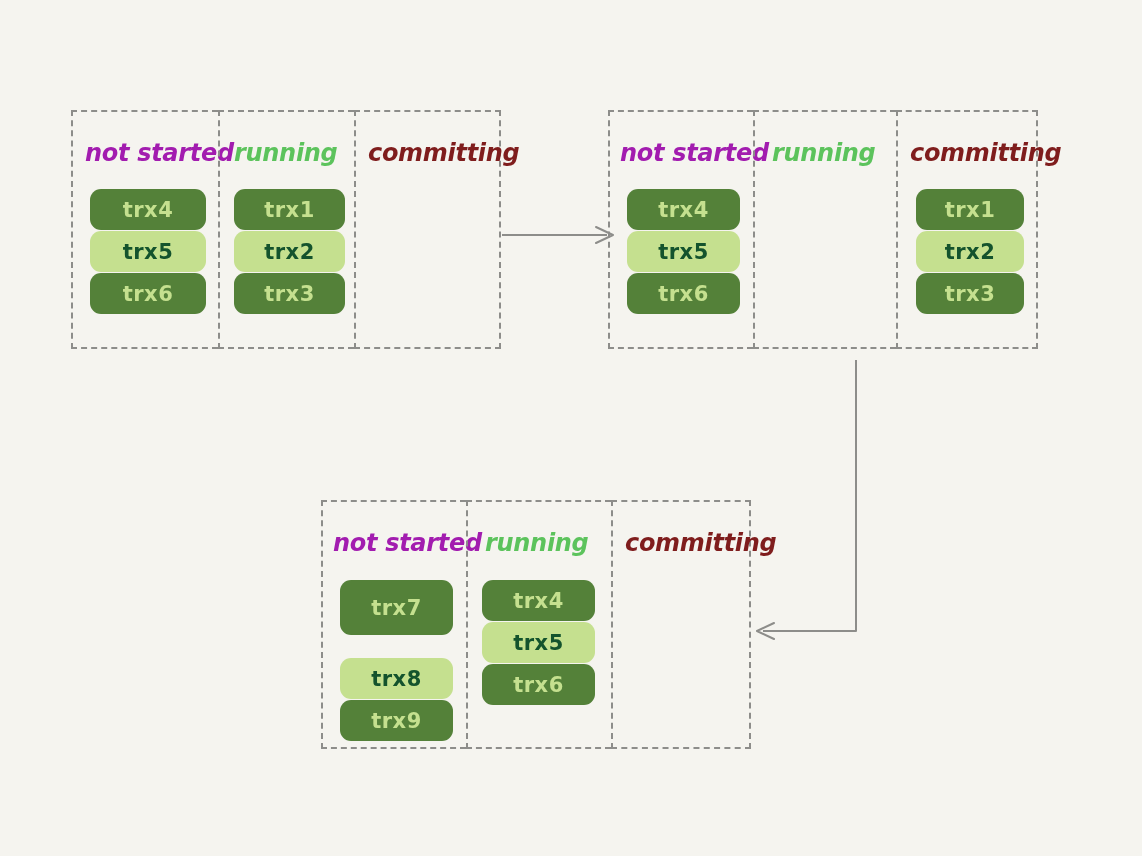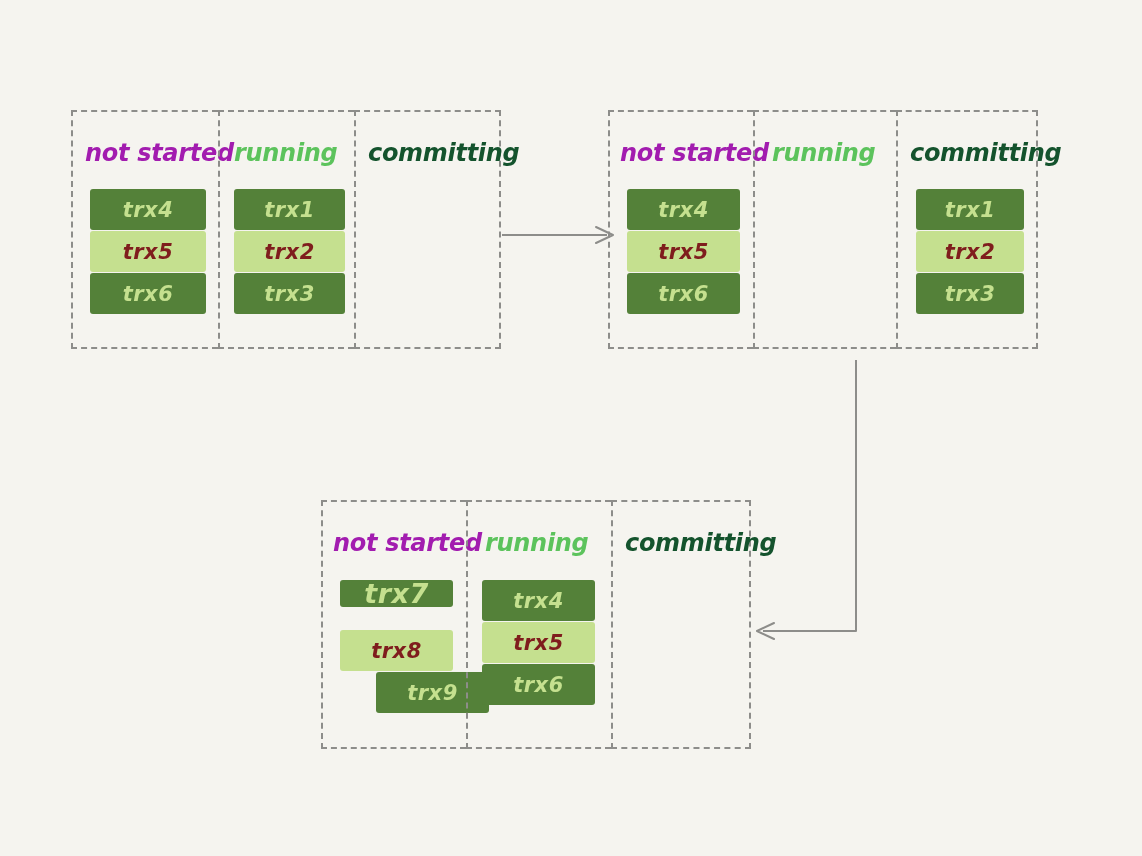--- a/index.html
+++ b/index.html
@@ -41,45 +41,44 @@
   
   .col-label {
     font-family: "DejaVu Sans", sans-serif;
     font-weight: bold;
     font-style: italic;
     white-space: nowrap;
     letter-spacing: -0.3px;
   }
   .col-label.not-started { color: #a21caf; }
   .col-label.running     { color: #5cc35c; }
-  .col-label.committing  { color: #14532d; }
+  .col-label.committing  { color: #7f1d1d; }
 
   .pill-stack {
     display: flex;
     flex-direction: column;
     gap: 1px;
   }
   .pill {
     box-sizing: border-box;
     display: flex;
     align-items: center;
     justify-content: center;
-    border-radius: 3px;
+    border-radius: 11px;
     font-family: "DejaVu Sans", sans-serif;
     font-weight: bold;
-    font-style: italic;
     letter-spacing: 0.5px;
   }
   .pill.dark {
     background: #548139;
     color: #c5e08f;
   }
   .pill.light {
     background: #c5e08f;
-    color: #7f1d1d;
+    color: #14532d;
   }
 
   
   .connector {
     position: absolute;
     pointer-events: none;
   }
 </style>
 </head>
 <body>
@@ -136,23 +135,23 @@
         <div class="pill dark" style="width:108px; height:41px; font-size:21px;">trx3</div>
       </div>
     </div>
   </div>
 
   <div class="state-group" style="left:321px; top:500px; width:430px; height:249px;">
 
     <div class="state-col" style="width:145px; height:249px;">
       <div class="col-label not-started" style="font-size:24px; margin:27px 0 0 10px;">not started</div>
       <div class="pill-stack" style="margin:23px 0 0 17px;">
-        <div class="pill dark" style="width:113px; height:27px; font-size:27px;">trx7</div>
+        <div class="pill dark" style="width:113px; height:55px; font-size:21px;">trx7</div>
         <div class="pill light" style="width:113px; height:41px; font-size:21px;margin-top:22px;">trx8</div>
-        <div class="pill dark" style="width:113px; height:41px; font-size:21px;margin-left:36px;">trx9</div>
+        <div class="pill dark" style="width:113px; height:41px; font-size:21px;">trx9</div>
       </div>
     </div>
 
     <div class="state-col" style="width:145px; height:249px;">
       <div class="col-label running" style="font-size:24px; margin:27px 0 0 17px;">running</div>
       <div class="pill-stack" style="margin:23px 0 0 14px;">
         <div class="pill dark" style="width:113px; height:41px; font-size:21px;">trx4</div>
         <div class="pill light" style="width:113px; height:41px; font-size:21px;">trx5</div>
         <div class="pill dark" style="width:113px; height:41px; font-size:21px;">trx6</div>
       </div>

